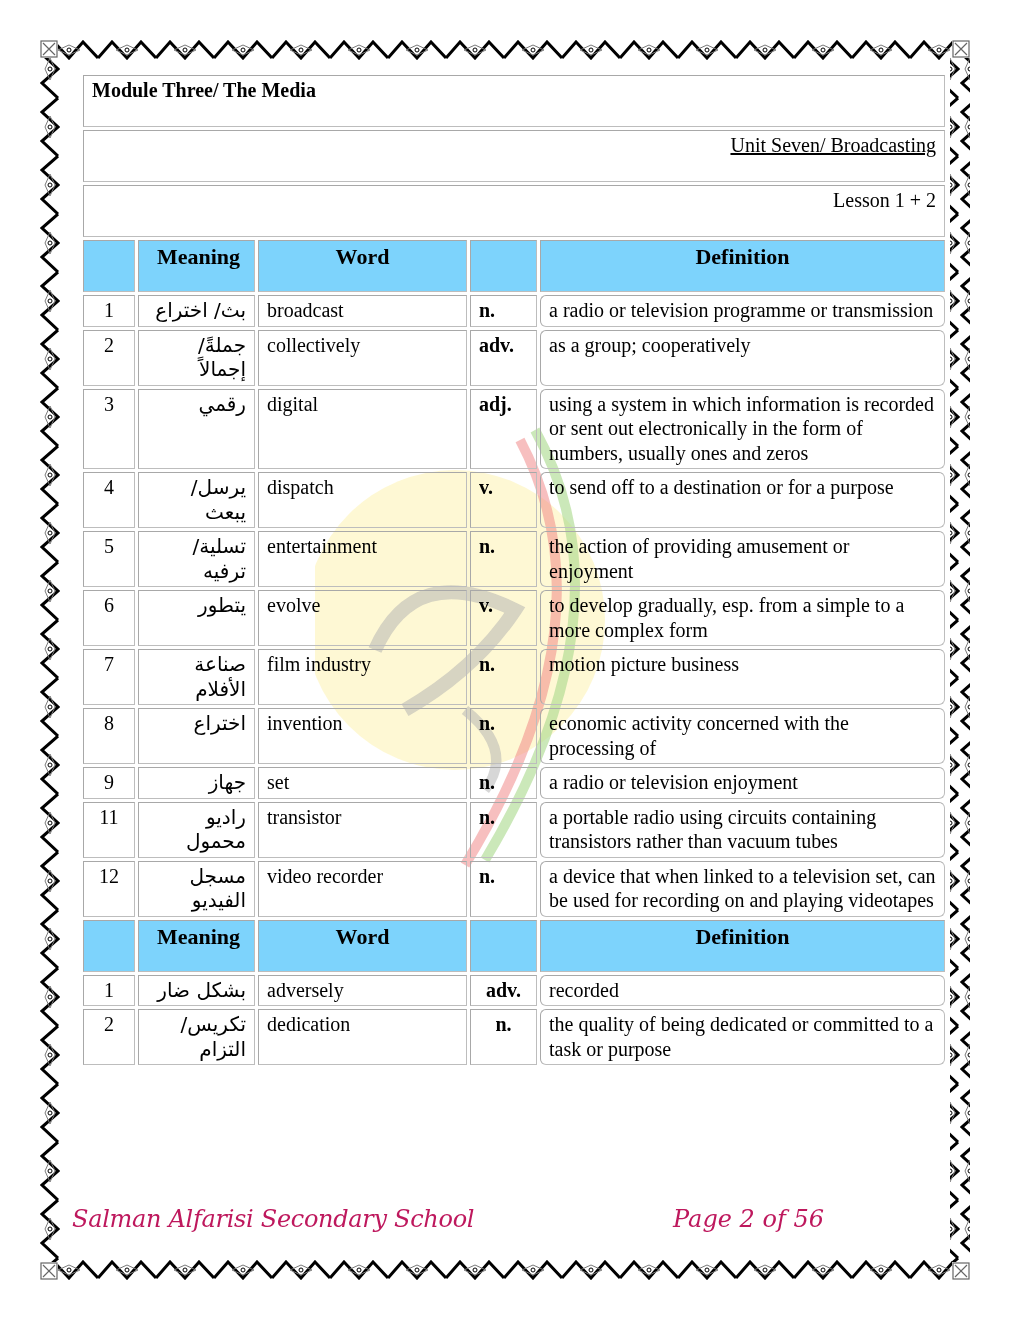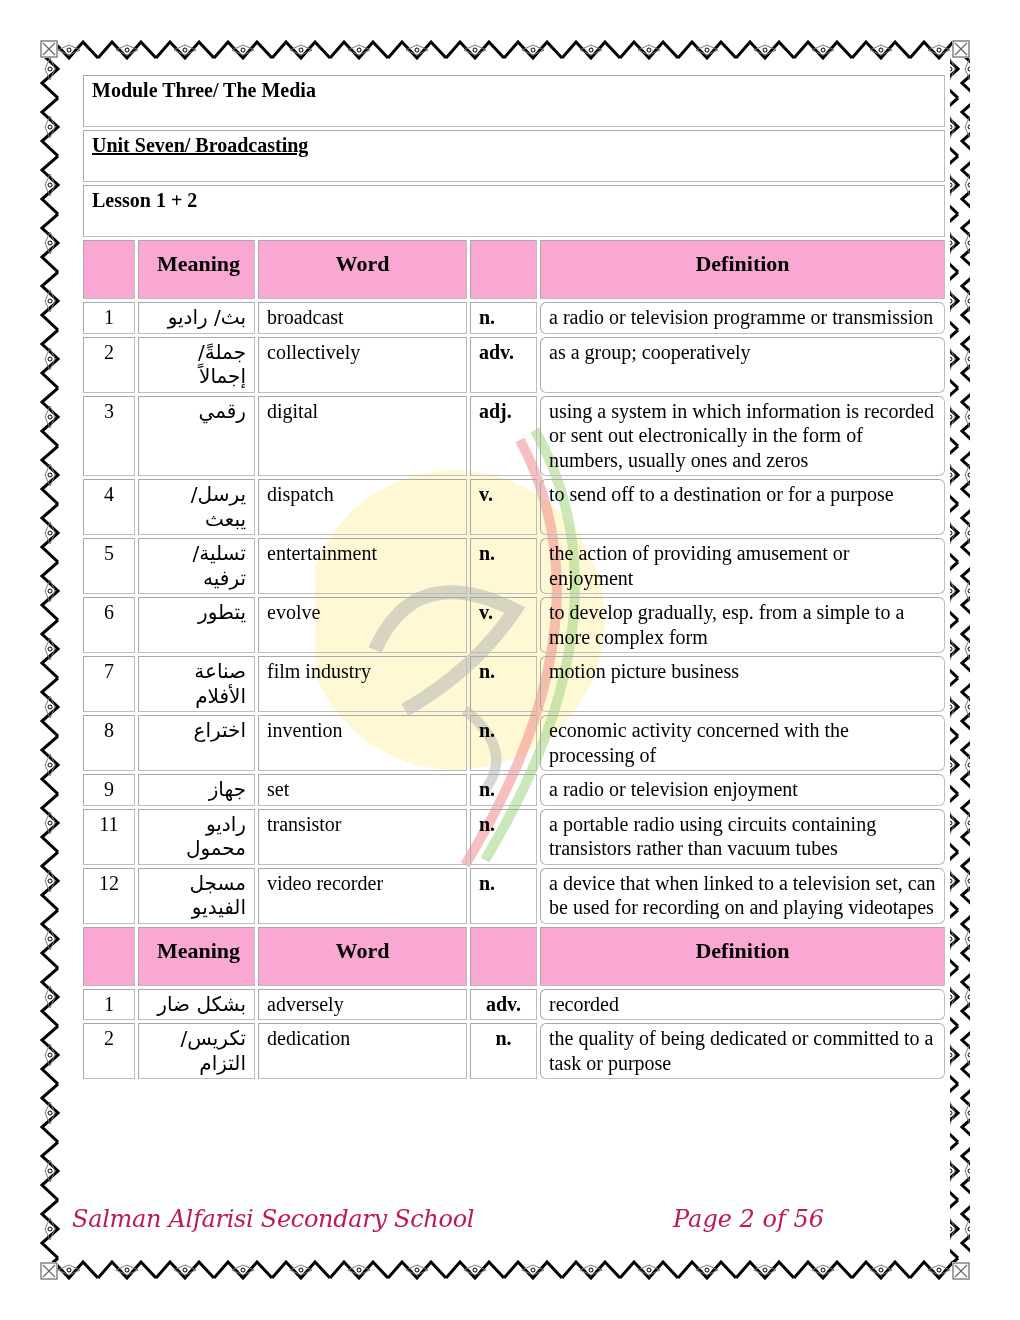--- a/index.html
+++ b/index.html
@@ -12,23 +12,23 @@
   
   .watermark { position: absolute; left: 315px; top: 410px; width: 300px; height: 470px; pointer-events: none; }
   .watermark svg { width: 100%; height: 100%; }
 
   
   .content { position: absolute; left: 80px; top: 72px; width: 868px; }
   table.grid { border-collapse: separate; border-spacing: 3px; width: 100%; table-layout: fixed; position: relative; z-index: 1; }
   table.grid td { border: 1px solid #bdbdbd; border-top-color: #a8a8a8; border-left-color: #a8a8a8; vertical-align: top; font-size: 20px; line-height: 24.5px; padding: 2px 8px 3px 8px; background: transparent; }
   td.banner { height: 45px; }
   td.module-title { font-weight: bold; font-size: 22px; padding: 3px 10px; }
-  td.center-title { text-align: left; font-weight: bold; font-size: 22px; padding-top: 6px; }
+  td.center-title { text-align: right; font-weight: normal; font-size: 22px; padding-top: 6px; }
   td.underlined span { text-decoration: underline; }
-  tr.header-row td { background: #f9a8d4; font-weight: bold; font-size: 22px; text-align: center; height: 43px; padding-top: 11px; }
+  tr.header-row td { background: #7dd3fc; font-weight: bold; font-size: 22px; text-align: center; height: 43px; padding-top: 4px; }
   tr.header-row td.h-meaning { text-align: right; padding-right: 14px; }
   td.num { text-align: center; padding-left: 2px; padding-right: 2px; }
   td.meaning { text-align: right; direction: rtl; font-family: "DejaVu Sans", sans-serif; font-size: 17px; line-height: 25px; }
   td.pos { font-weight: bold; }
   td.pos.center { text-align: center; }
   td.def { padding-left: 10px; border-radius: 6px; }
   tr.row td { }
 
   .footer { position: absolute; top: 1205px; left: 72px; width: 760px; height: 30px; font-family: "DejaVu Serif", serif; font-style: italic; color: #be185d; font-size: 24px; }
   .footer .school { position: absolute; left: 0; top: 0; letter-spacing: -0.3px; }
@@ -99,21 +99,21 @@
         </tr>
         <tr class="header-row">
           <td></td>
           <td class="h-meaning">Meaning</td>
           <td>Word</td>
           <td></td>
           <td>Definition</td>
         </tr>
         <tr class="row">
           <td class="num">1</td>
-          <td class="meaning">بث/ راديو</td>
+          <td class="meaning">بث/ اختراع</td>
           <td class="word">broadcast</td>
           <td class="pos">n.</td>
           <td class="def">a radio or television programme or transmission</td>
         </tr>
         <tr class="row">
           <td class="num">2</td>
           <td class="meaning">جملةً/ إجمالاً</td>
           <td class="word">collectively</td>
           <td class="pos">adv.</td>
           <td class="def">as a group; cooperatively</td>

